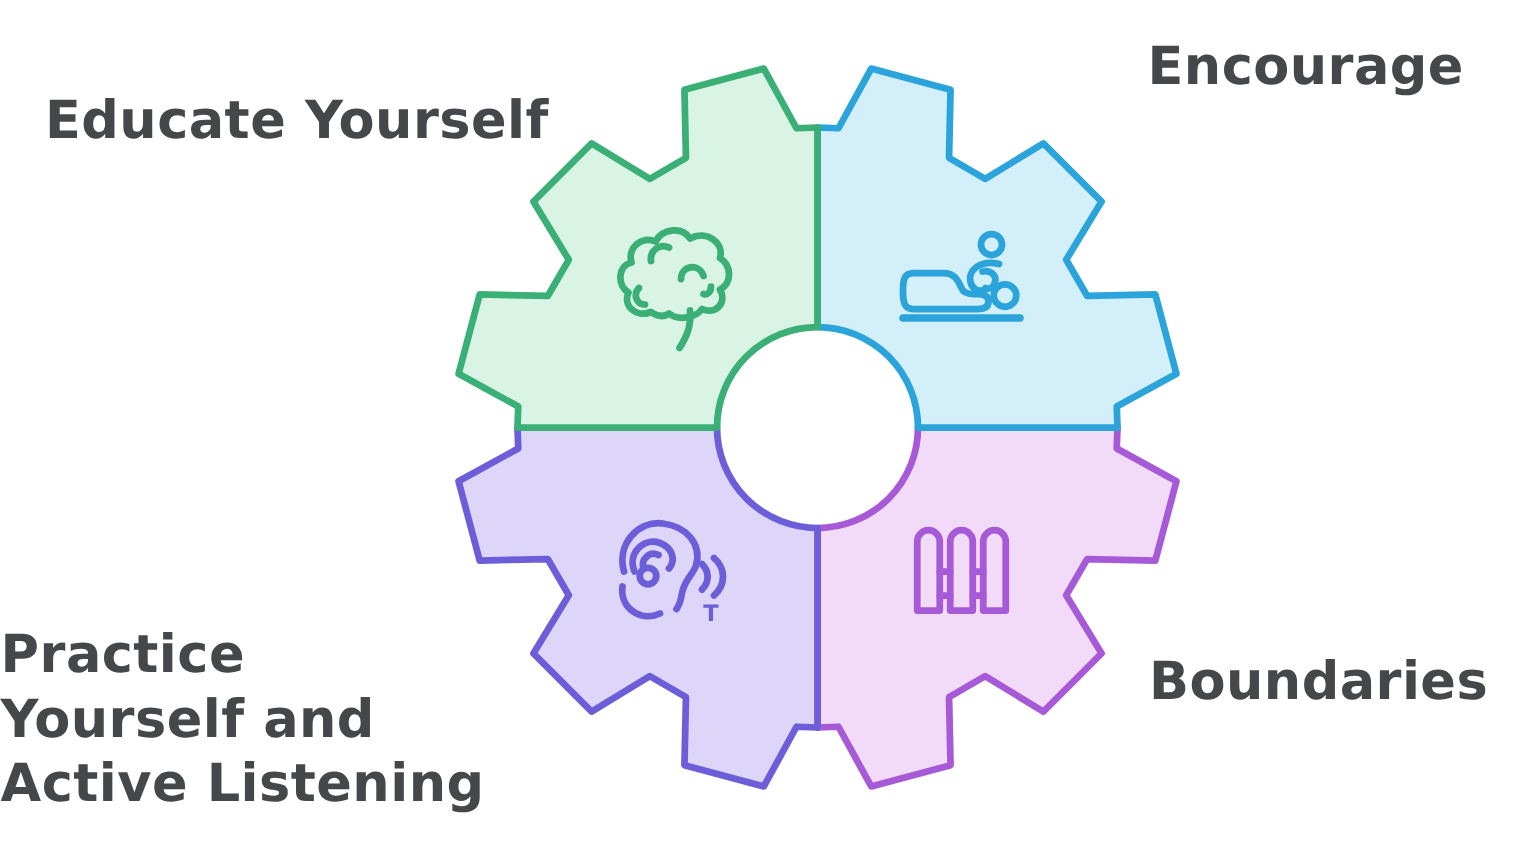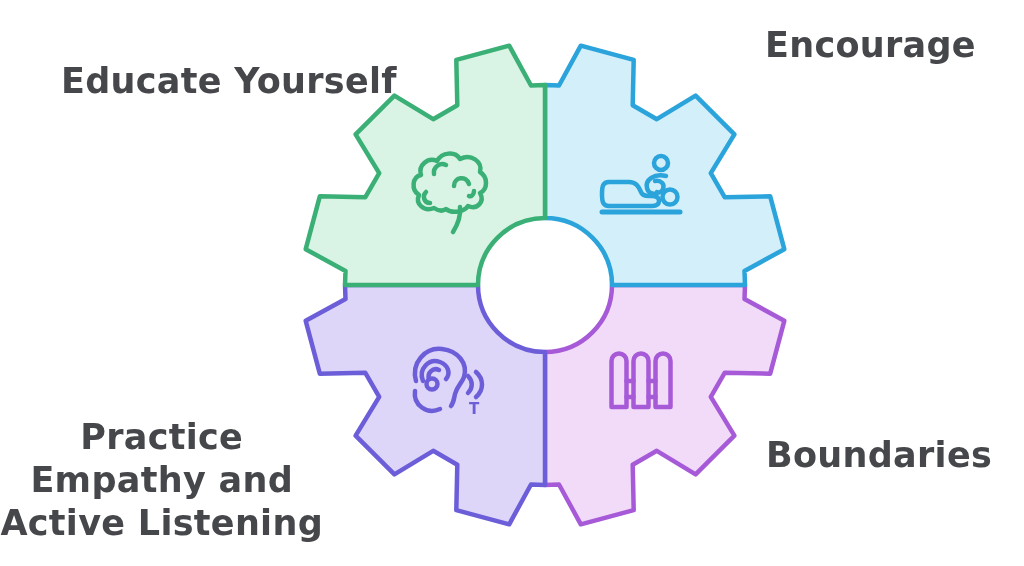--- a/index.html
+++ b/index.html
@@ -3,23 +3,23 @@
 <meta charset="utf-8">
 <style>
   html,body{margin:0;padding:0;}
   .stage{
     position:relative;width:1024px;height:566px;overflow:hidden;
     font-family:"DejaVu Sans","Liberation Sans",sans-serif;
     font-weight:600;
   }
   .gear-svg{position:absolute;left:0;top:0;}
   .label{position:absolute;font-size:35px;line-height:43px;letter-spacing:.3px;white-space:nowrap;}
-  .label-tl{left:30px;top:60px;margin-left:31px;}
+  .label-tl{left:30px;top:60px;}
   .label-tr{left:765px;top:24px;text-align:right;}
-  .label-bl{right:701px;top:416px;text-align:center;}
+  .label-bl{right:701px;top:416px;text-align:left;}
   .label-br{left:766px;top:434px;text-align:left;}
   .quad{stroke-width:4.5;stroke-linejoin:round;}
   .icon{fill:none;stroke:currentColor;stroke-width:4.5;stroke-linecap:round;stroke-linejoin:round;}
 </style>
 </head>
 <body>
 
 <div class="stage" style="background: rgb(255, 255, 255); color: rgb(69, 71, 74);">
 
   <svg class="gear-svg" width="1024" height="566" viewBox="0 0 1024 566">
@@ -88,21 +88,21 @@
   <div class="label label-tl">
     <div>Educate Yourself</div>
   </div>
 
   <div class="label label-tr">
     <div>Encourage</div>
   </div>
 
   <div class="label label-bl">
     <div>Practice</div>
-    <div>Empathy and</div>
+    <div>Yourself and</div>
     <div>Active Listening</div>
   </div>
 
   <div class="label label-br">
     <div>Boundaries</div>
   </div>
 
 </div>
 
 </body></html>

